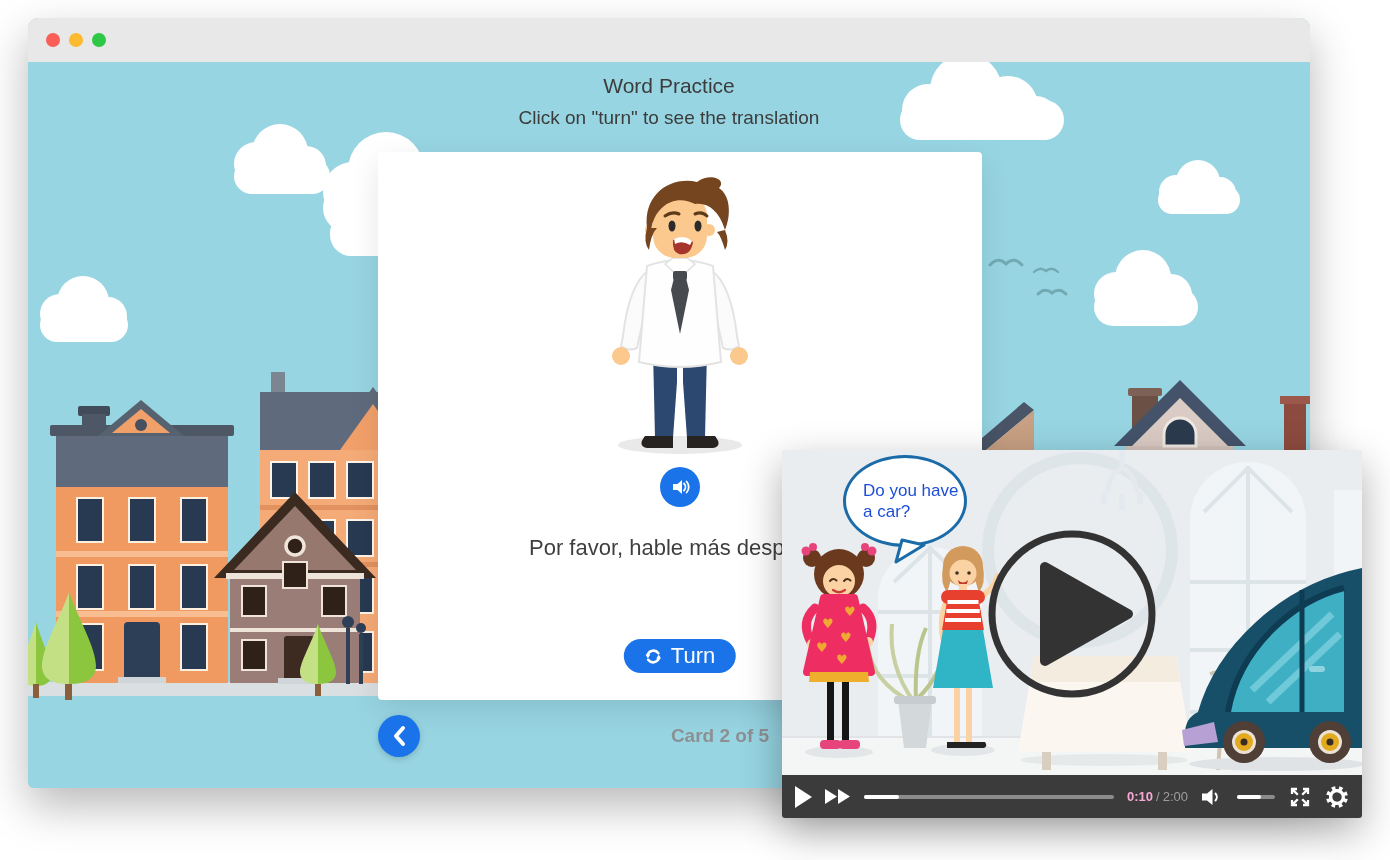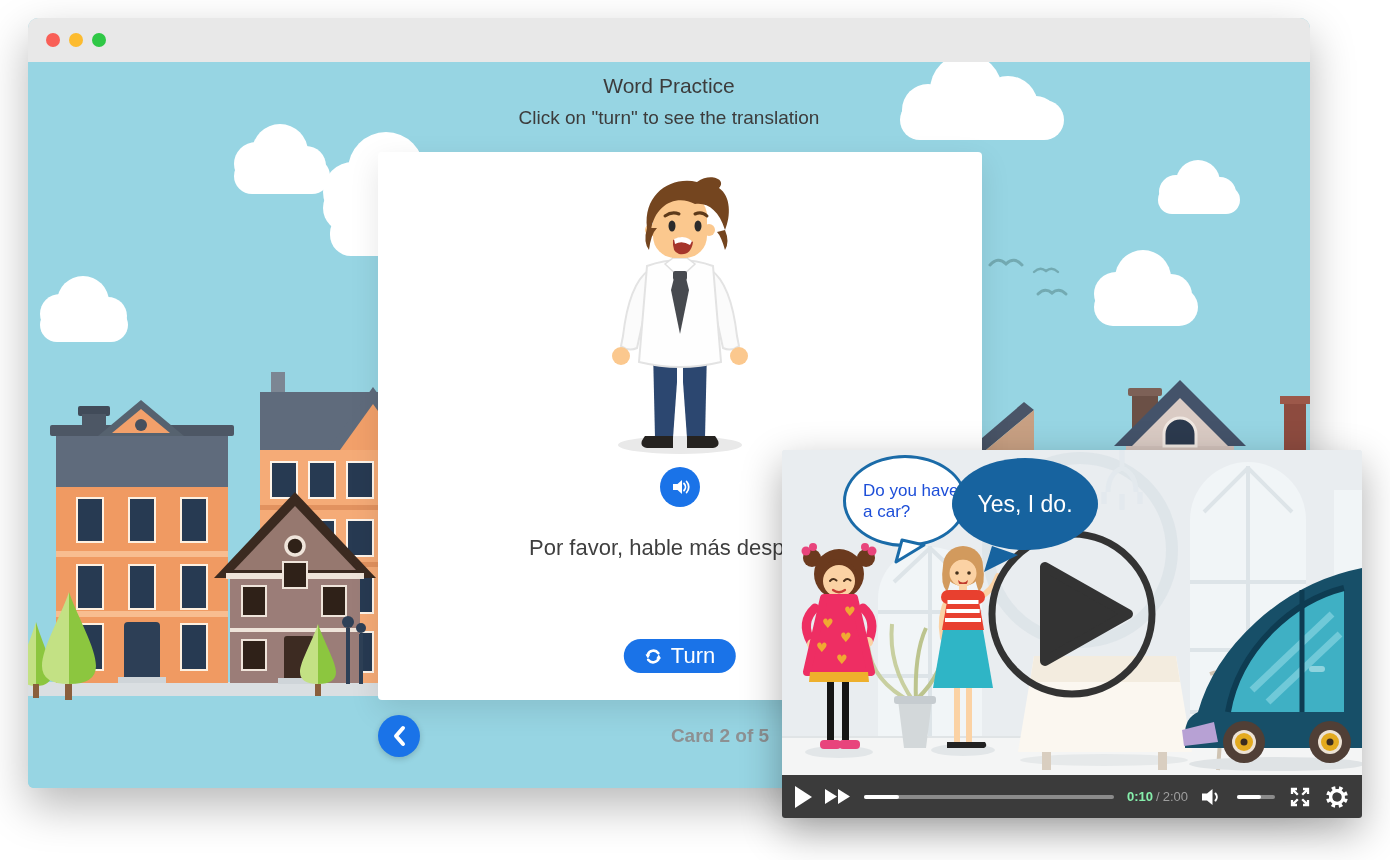--- a/index.html
+++ b/index.html
@@ -37,21 +37,21 @@
             display:flex;align-items:center;padding-left:17px;font-size:17px;line-height:1.25;color:#1d4ed8;}
   .bubble-a{left:170px;top:8px;width:146px;height:92px;background:#17639f;border-radius:50%;
             display:flex;align-items:center;justify-content:center;font-size:23px;color:#fff;}
   .tail{position:absolute;}
   .controls{position:relative;height:43px;background:#3b3b3b;display:flex;align-items:center;padding:0 13px;gap:13px;z-index:4;box-sizing:border-box;}
   .icon-btn{background:none;border:none;padding:0;display:flex;align-items:center;cursor:pointer;}
   .track{flex:1;height:4px;background:#8b8b8b;border-radius:2px;position:relative;cursor:pointer;}
   .fill{position:absolute;left:0;top:0;height:100%;background:#fff;border-radius:2px;width:0;}
   .vtrack{width:38px;height:4px;background:#8b8b8b;border-radius:2px;position:relative;cursor:pointer;}
   .time{font-size:13px;color:#9e9e9e;white-space:nowrap;}
-  .time .cur{color:#86efac;font-weight:bold;}
+  .time .cur{color:#f9a8d4;font-weight:bold;}
   .time .sep{margin:0 3px;}
 </style>
 </head>
 <body>
 
 <div id="app">
 
   <div class="window">
     <div class="titlebar">
       <button class="tl red"></button>
@@ -406,26 +406,20 @@
           <polygon points="63,43 63,137 146,90" fill="#333333" stroke="#333333" stroke-width="10" stroke-linejoin="round"></polygon>
         </svg>
       </button>
 
       <div class="bubble bubble-q">
         <span>Do you have a car?</span>
         <svg class="tail" style="left:46px;bottom:-20px" width="34" height="26" viewBox="0 0 34 26">
           <path d="M4 24L10 2l22 5z" fill="#fff" stroke="#1a6ba8" stroke-width="3" stroke-linejoin="round"></path>
         </svg>
       </div>
-      <div class="bubble bubble-a">
-        <span>Yes, I do.</span>
-        <svg class="tail" style="left:28px;bottom:-24px" width="38" height="30" viewBox="0 0 38 30">
-          <path d="M4 28L12 2l26 9z" fill="#17639f"></path>
-        </svg>
-      </div>
     </div>
 
     <div class="controls">
       <button class="icon-btn">
         <svg width="17" height="22" viewBox="0 0 17 22">
             <polygon points="0,0 17,11 0,22" fill="#fff"></polygon>
           </svg>
       </button>
       <button class="icon-btn">
         <svg width="26" height="15" viewBox="0 0 26 15">

